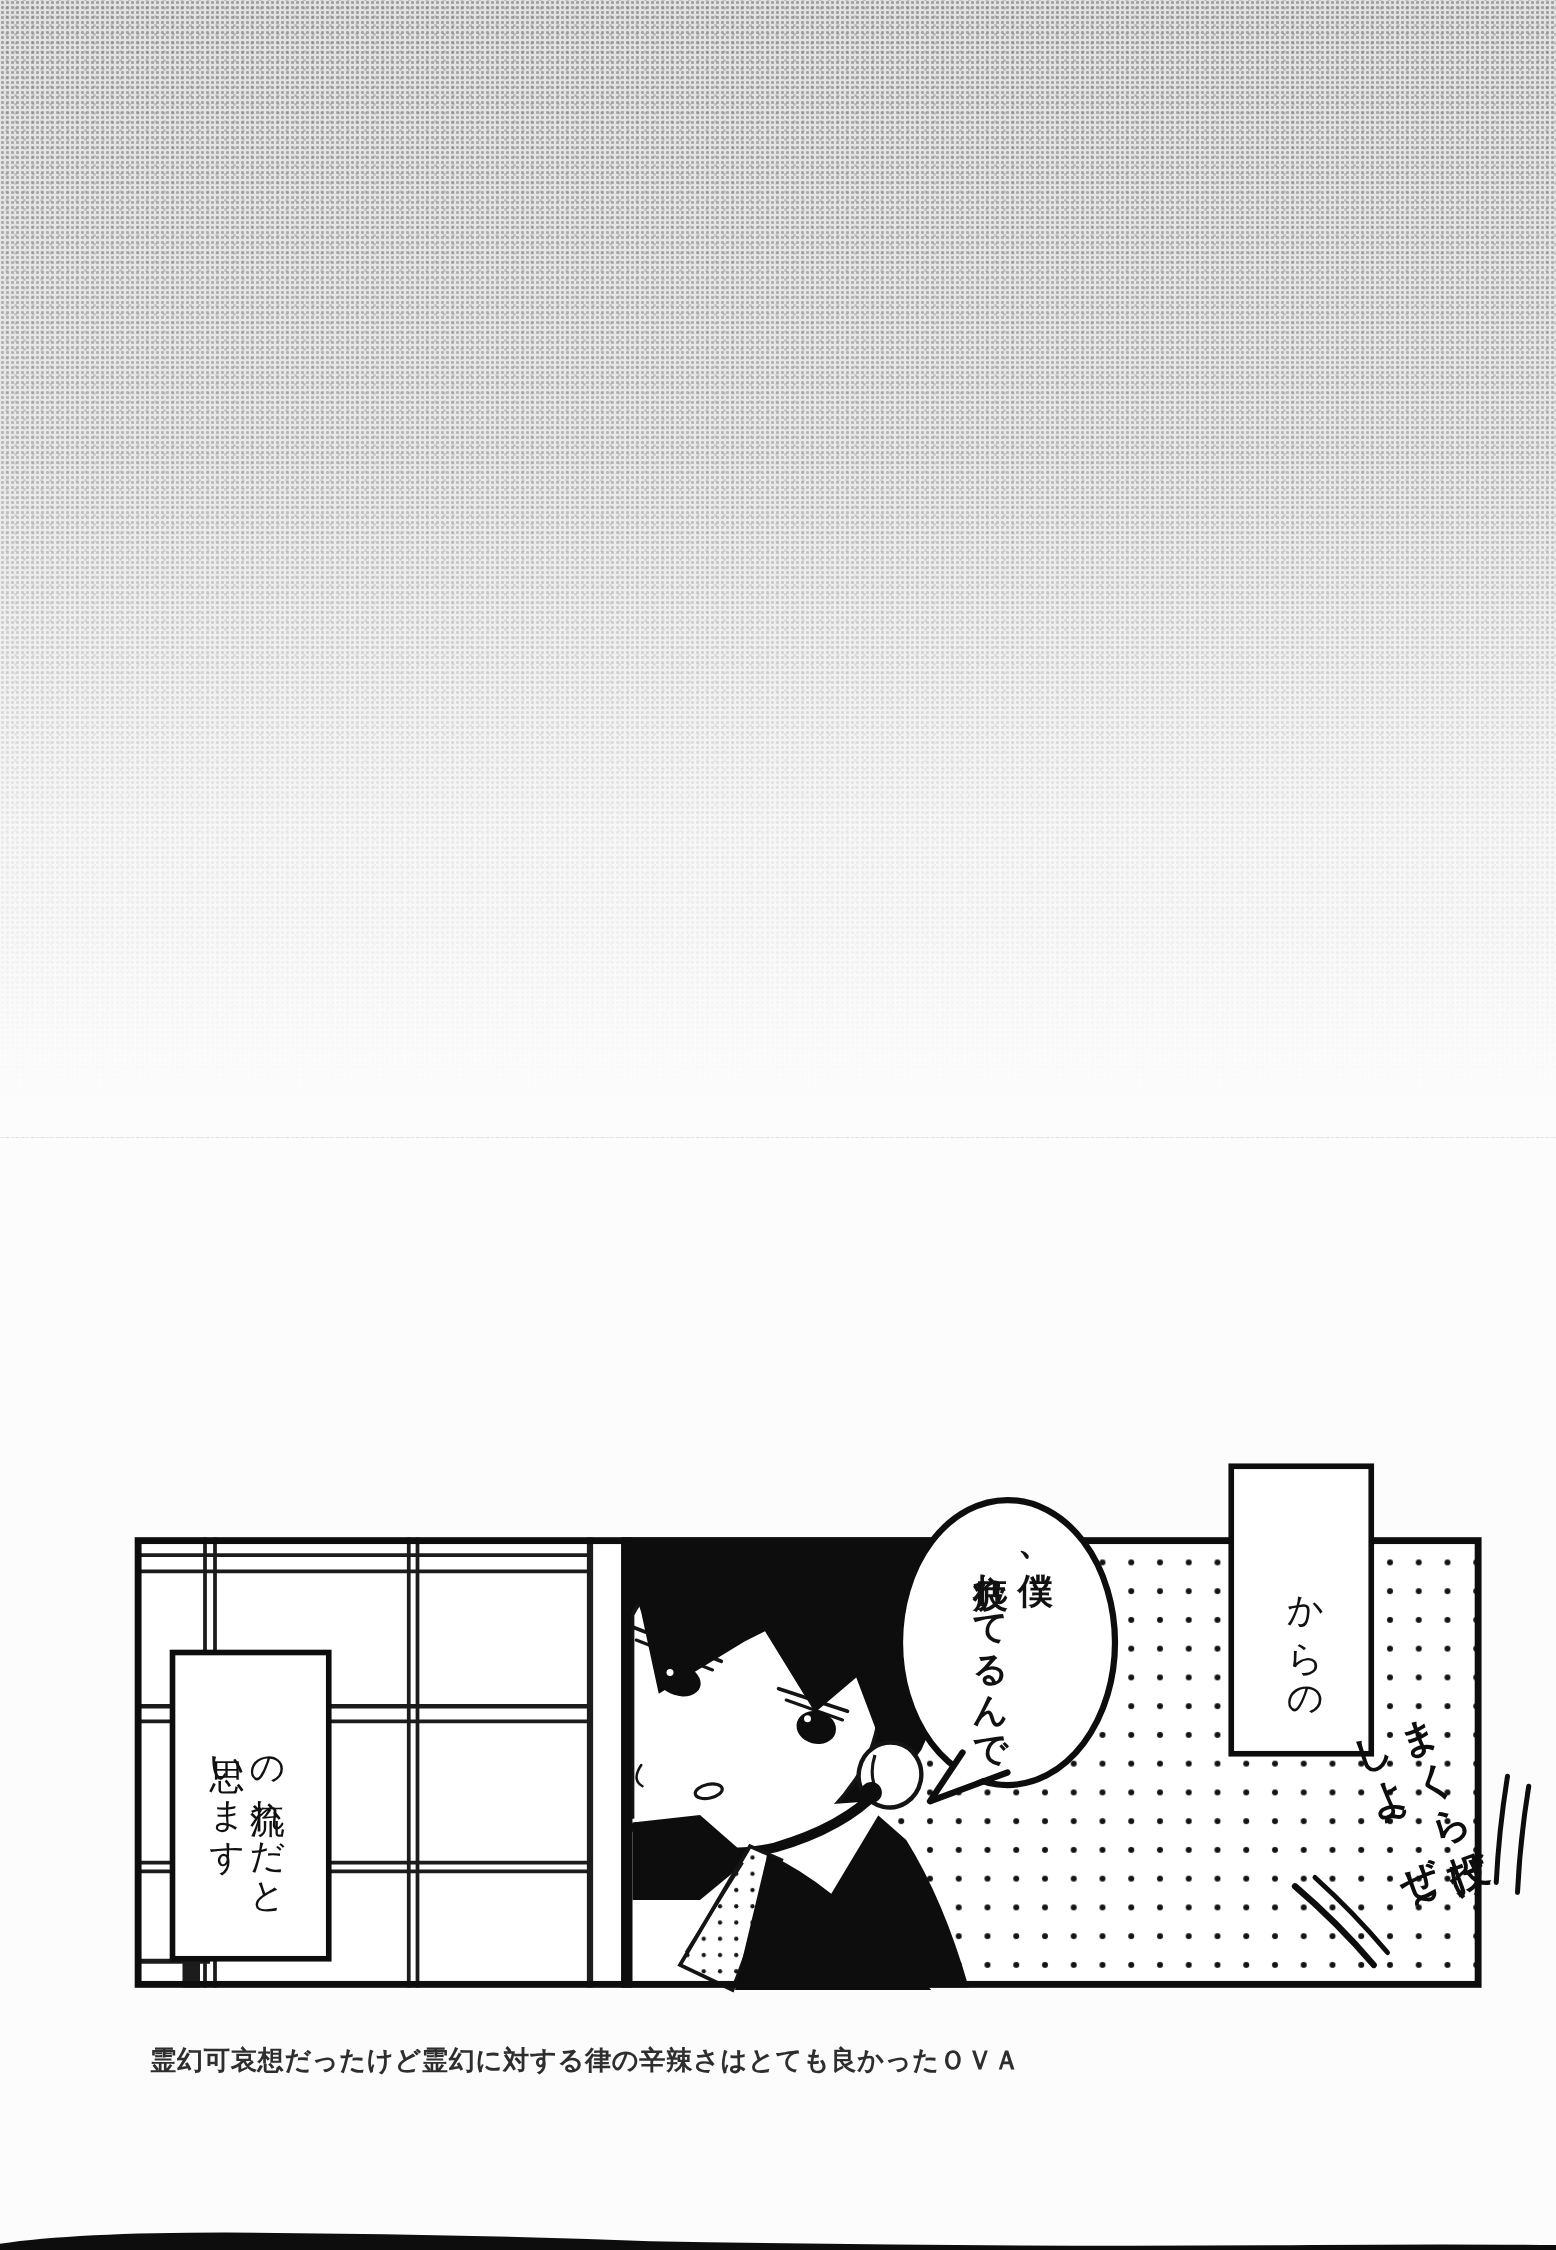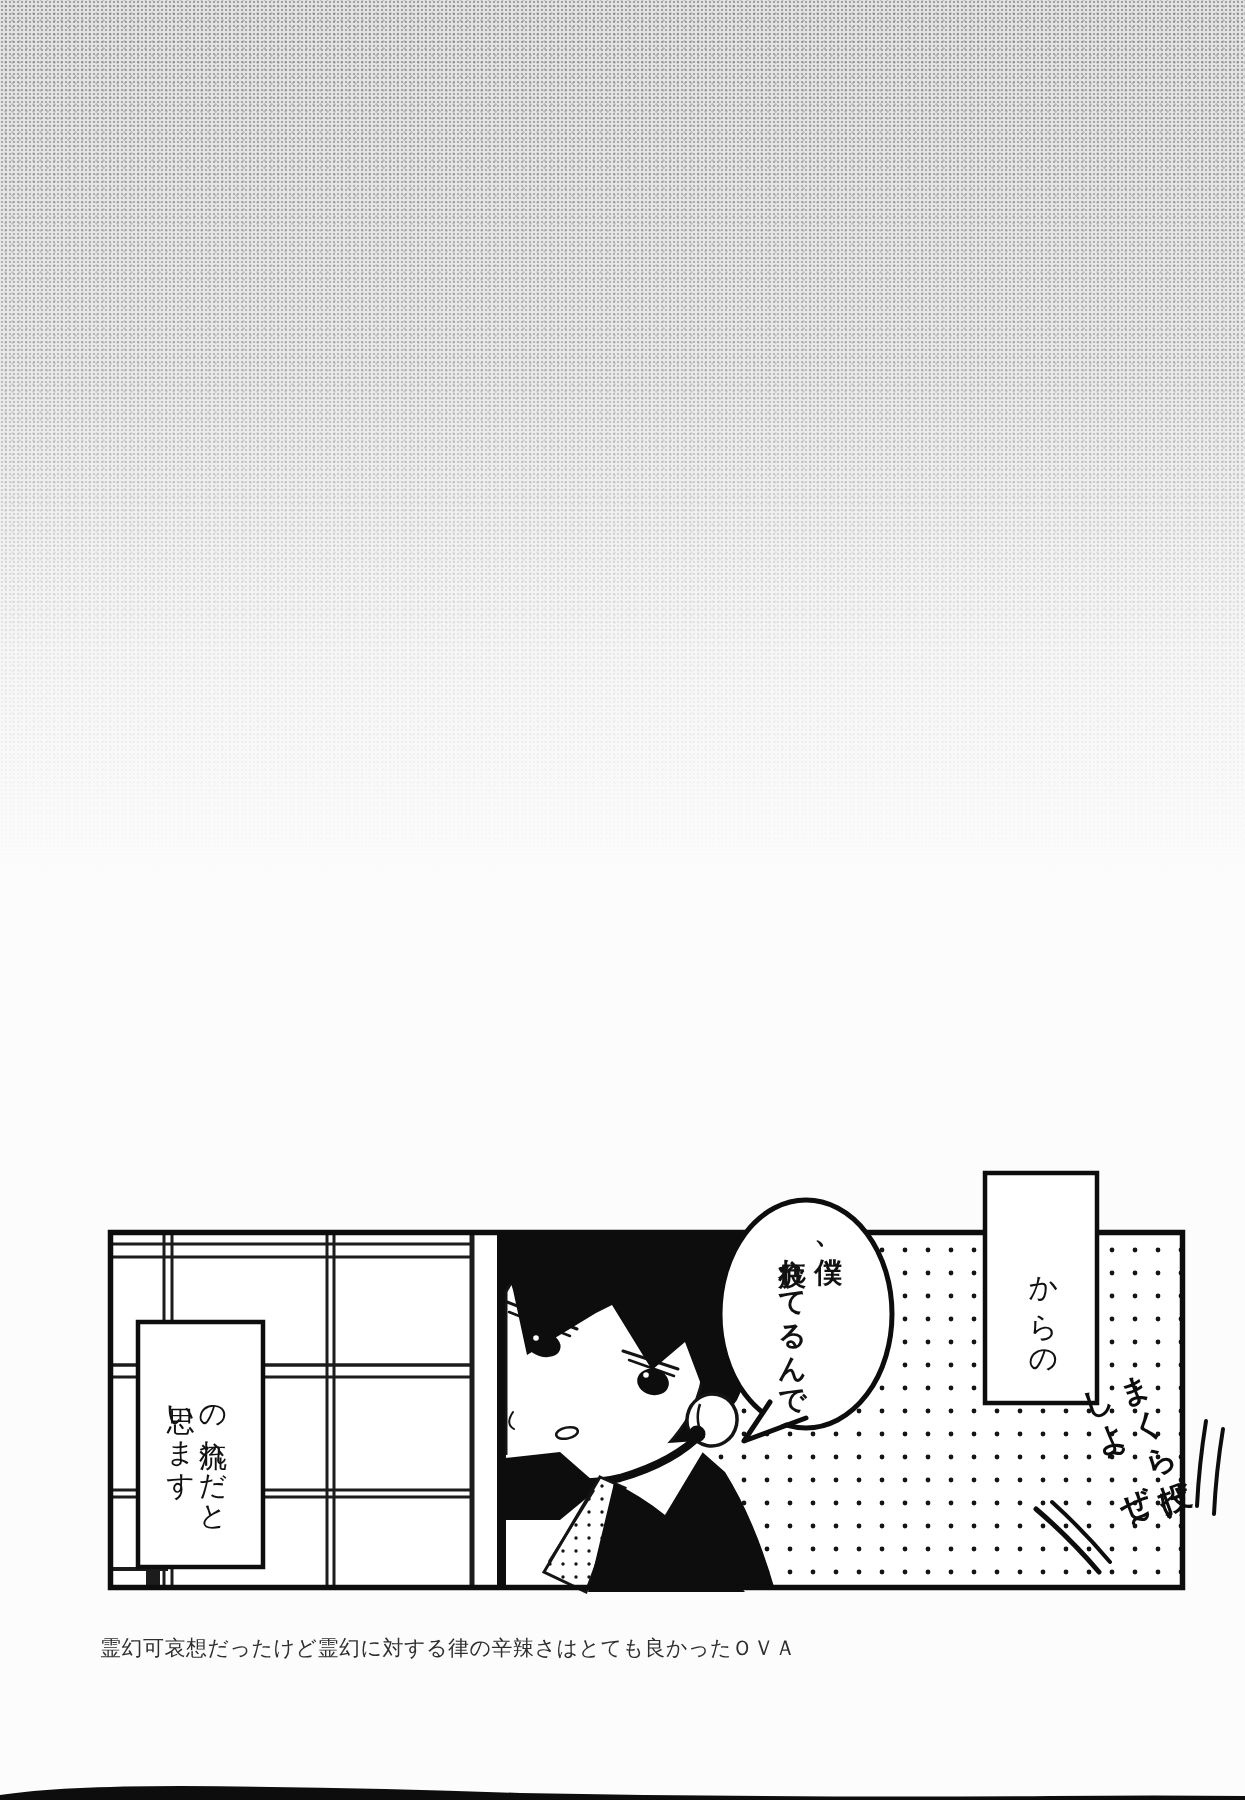--- a/index.html
+++ b/index.html
@@ -47,23 +47,23 @@
   }
   .handwriting{
     left:1063px;top:1349px;width:78px;height:210px;
     font-family:"Liberation Sans", sans-serif;
     font-weight:bold;font-size:31px;line-height:1.26;letter-spacing:2px;
     transform:rotate(-20deg);
     transform-origin:100% 0;
     color:#0d0d0d;
   }
   .caption{
-    position:absolute;left:100px;top:1634px;
+    position:absolute;left:120px;top:1634px;
     font-family:"Liberation Sans", sans-serif;
-    font-size:21px;letter-spacing:0.5px;color:#2e2e2e;
+    font-size:21px;letter-spacing:0.5px;color:#2e2e2e;font-weight:bold;
   }
 </style>
 </head>
 <body>
 
 <div class="page">
 
   <div class="paper-texture"></div>
 
   <svg class="art" width="1245" height="1800" viewBox="0 0 1245 1800">

